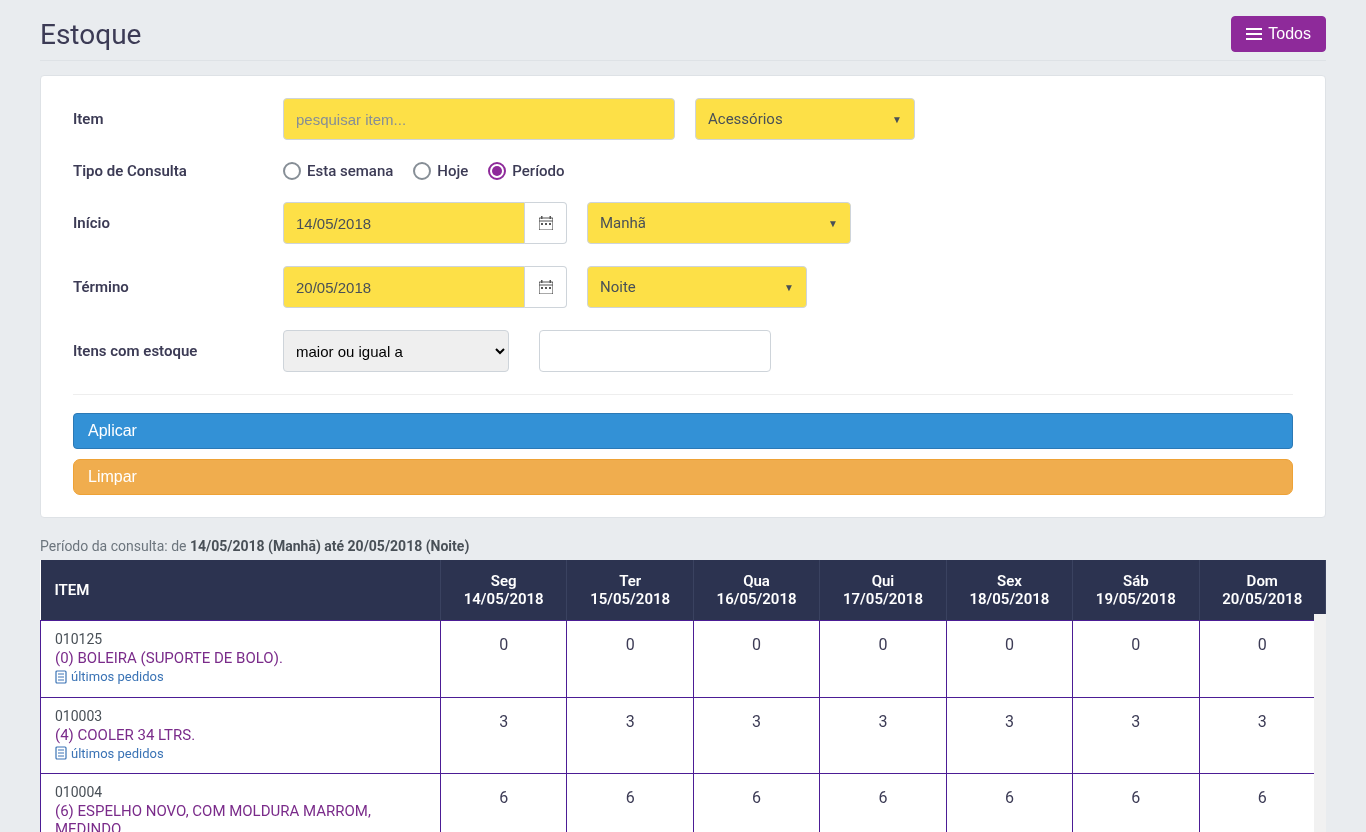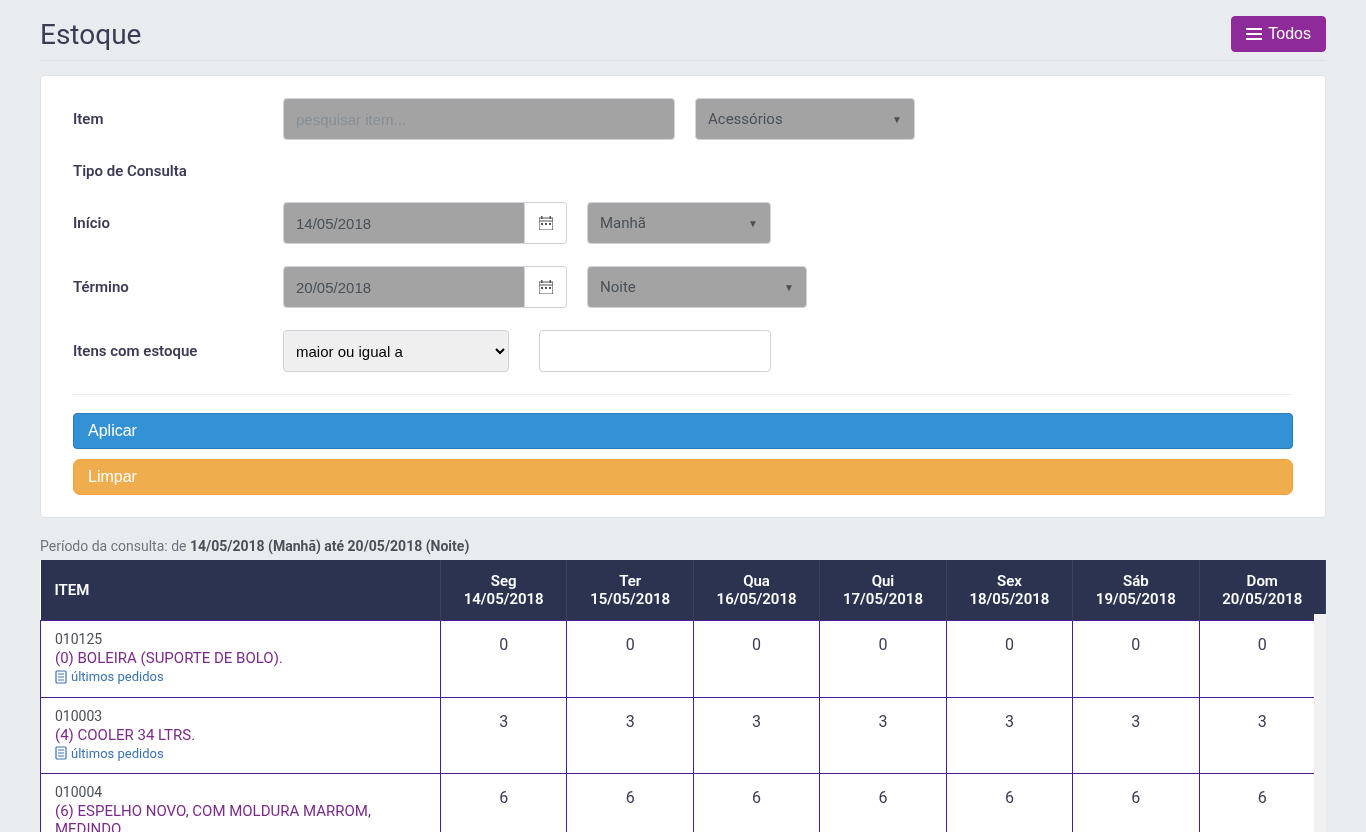--- a/index.html
+++ b/index.html
@@ -82,21 +82,21 @@
   gap: 20px;
   flex: 1;
 }
 .input, .select-box {
   height: 42px;
   border: 1px solid #ced4da;
   border-radius: 4px;
   padding: 0 12px;
   font-size: 15px;
   color: #495057;
-  background: #a3a3a3;
+  background: #fde047;
 }
 .input { width: 392px; }
 .input::placeholder { color: #868e96; }
 .select-box {
   width: 220px;
   display: flex;
   align-items: center;
   justify-content: space-between;
   cursor: pointer;
 }
@@ -206,20 +206,38 @@
         <input class="input" placeholder="pesquisar item..." style="">
         <div class="select-box select-wide">
           <span>Acessórios</span>
           <span class="caret">▼</span>
         </div>
       </div>
     </div>
 
     <div class="form-row">
       <div class="form-label">Tipo de Consulta</div>
+      <div class="form-fields">
+        <div class="radio-group">
+          <label class="radio-item">
+            <span class="radio-outer"></span>
+            <span>Esta semana</span>
+          </label>
+          <label class="radio-item">
+            <span class="radio-outer"></span>
+            <span>Hoje</span>
+          </label>
+          <label class="radio-item">
+            <span class="radio-outer checked">
+                <span class="radio-inner"></span>
+              </span>
+            <span>Período</span>
+          </label>
+        </div>
+      </div>
     </div>
 
     <div class="form-row">
       <div class="form-label">Início</div>
       <div class="form-fields">
         <div class="input-group">
           <input class="input" value="14/05/2018" style="">
           <div class="addon">
             <span class="calendar-icon">
               <svg viewBox="0 0 14 14">
@@ -227,21 +245,21 @@
                   <rect x="2" y="0" width="1.5" height="3" fill="#555"></rect>
                   <rect x="10.5" y="0" width="1.5" height="3" fill="#555"></rect>
                   <line x1="0" y1="5" x2="14" y2="5" stroke="#555" stroke-width="1"></line>
                   <rect x="2" y="7" width="2" height="2" fill="#555"></rect>
                   <rect x="6" y="7" width="2" height="2" fill="#555"></rect>
                   <rect x="10" y="7" width="2" height="2" fill="#555"></rect>
                 </svg>
             </span>
           </div>
         </div>
-        <div class="select-box" style="width:184px">
+        <div class="select-box" style="width:264px">
           <span>Manhã</span>
           <span class="caret">▼</span>
         </div>
       </div>
     </div>
 
     <div class="form-row">
       <div class="form-label">Término</div>
       <div class="form-fields">
         <div class="input-group">

